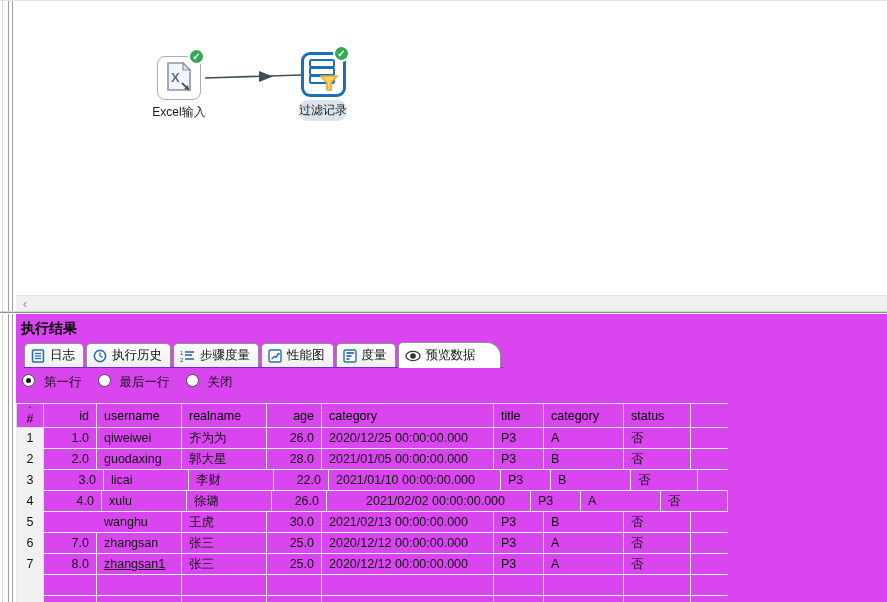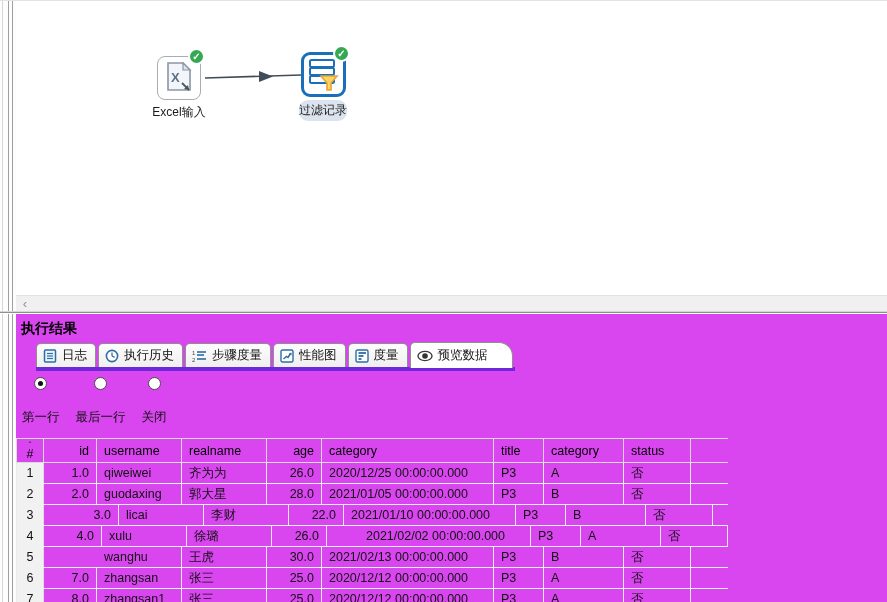--- a/index.html
+++ b/index.html
@@ -39,35 +39,35 @@
   #hscroll .arrow { width:18px; height:15px; display:flex; align-items:center; justify-content:center; color:#8f8f8f; font-size:13px; line-height:1; }
 
   
   #panel-divider { position:absolute; left:0; top:310px; width:887px; height:3px;
     background:linear-gradient(#d6d6d6 0 1px, #8f8f8f 1px 2px, #ffffff 2px 3px); }
 
   
   #results { position:absolute; left:16px; top:313px; right:0; bottom:0; background:#d946ef; }
   #results-title { font-size:14px; font-weight:bold; color:#000; padding:6px 0 4px 5px; }
 
-  #tab-strip { display:flex; align-items:flex-end; width:max-content; margin-left:20px; border-bottom:4px solid #6d28d9;text-align:right; }
+  #tab-strip { display:flex; align-items:flex-end; width:max-content; margin-left:8px; border-bottom:1px solid #6d28d9;text-align:right; }
   .tab {
     display:flex; align-items:center; gap:5px; height:24px; padding:2px 8px 2px 6px;
     border:1px solid #8f8f8f; border-bottom:none; border-radius:5px 5px 0 0;
     background:linear-gradient(#fdfdfd,#efefef); font-size:12.5px; margin-right:2px;
     cursor:default; white-space:nowrap;
   }
   .tab.active {
     background:#fff; height:26px; margin-bottom:-1px; position:relative; z-index:2;
     border-top-right-radius:14px; padding-right:24px;
   }
   .tab svg { display:block; }
 
   #radio-row { display:flex; align-items:center; gap:16px; padding:6px 0 5px 6px; font-size:12.5px; }
-  .radio-item { display:flex; align-items:center; gap:19px;flex-direction:column; }
+  .radio-item { display:flex; align-items:flex-start; gap:9px; }
   .radio { width:13px; height:13px; border:1px solid #4a4a4a; border-radius:50%; background:#fff; position:relative; }
   .radio.on::after { content:""; position:absolute; left:3px; top:3px; width:5px; height:5px; border-radius:50%; background:#111; }
 
   
   #preview-table { margin-top:7px; width:max-content; }
   .t-header { display:flex; height:25px; border-top:1px solid #dcdcdc; border-bottom:1px solid #dcdcdc; border-left:1px solid #dcdcdc; }
   .t-hcell { border-right:1px solid #d9d9d9; padding:0 7px; display:flex; align-items:center; font-size:12.5px; color:#000; white-space:nowrap; overflow:hidden; }
   .t-hcell.center { justify-content:center; padding:0; }
   .t-hcell.right { justify-content:flex-end; }
   .t-hcell .sortstack { display:flex; flex-direction:column; align-items:center; }
@@ -235,21 +235,21 @@
         <div class="t-cell left" style="width: 85px; flex: 0 0 auto;">guodaxing</div>
         <div class="t-cell left" style="width: 85px; flex: 0 0 auto;">郭大星</div>
         <div class="t-cell right" style="width: 55px; flex: 0 0 auto;">28.0</div>
         <div class="t-cell left" style="width: 172px; flex: 0 0 auto;">2021/01/05 00:00:00.000</div>
         <div class="t-cell left" style="width: 50px; flex: 0 0 auto;">P3</div>
         <div class="t-cell left" style="width: 80px; flex: 0 0 auto;">B</div>
         <div class="t-cell left" style="width: 67px; flex: 0 0 auto;">否</div>
       </div>
       <div class="t-row">
         <div class="t-cell center rownum" style="width: 27px; flex: 0 0 auto;">3</div>
-        <div class="t-cell right" style="width: 75px; flex: 0 0 auto;">3.0</div>
+        <div class="t-cell right" style="width: 60px; flex: 0 0 auto;">3.0</div>
         <div class="t-cell left" style="width: 85px; flex: 0 0 auto;">licai</div>
         <div class="t-cell left" style="width: 85px; flex: 0 0 auto;">李财</div>
         <div class="t-cell right" style="width: 55px; flex: 0 0 auto;">22.0</div>
         <div class="t-cell left" style="width: 172px; flex: 0 0 auto;">2021/01/10 00:00:00.000</div>
         <div class="t-cell left" style="width: 50px; flex: 0 0 auto;">P3</div>
         <div class="t-cell left" style="width: 80px; flex: 0 0 auto;">B</div>
         <div class="t-cell left" style="width: 67px; flex: 0 0 auto;">否</div>
       </div>
       <div class="t-row">
         <div class="t-cell center rownum" style="width: 27px; flex: 0 0 auto;">4</div>

